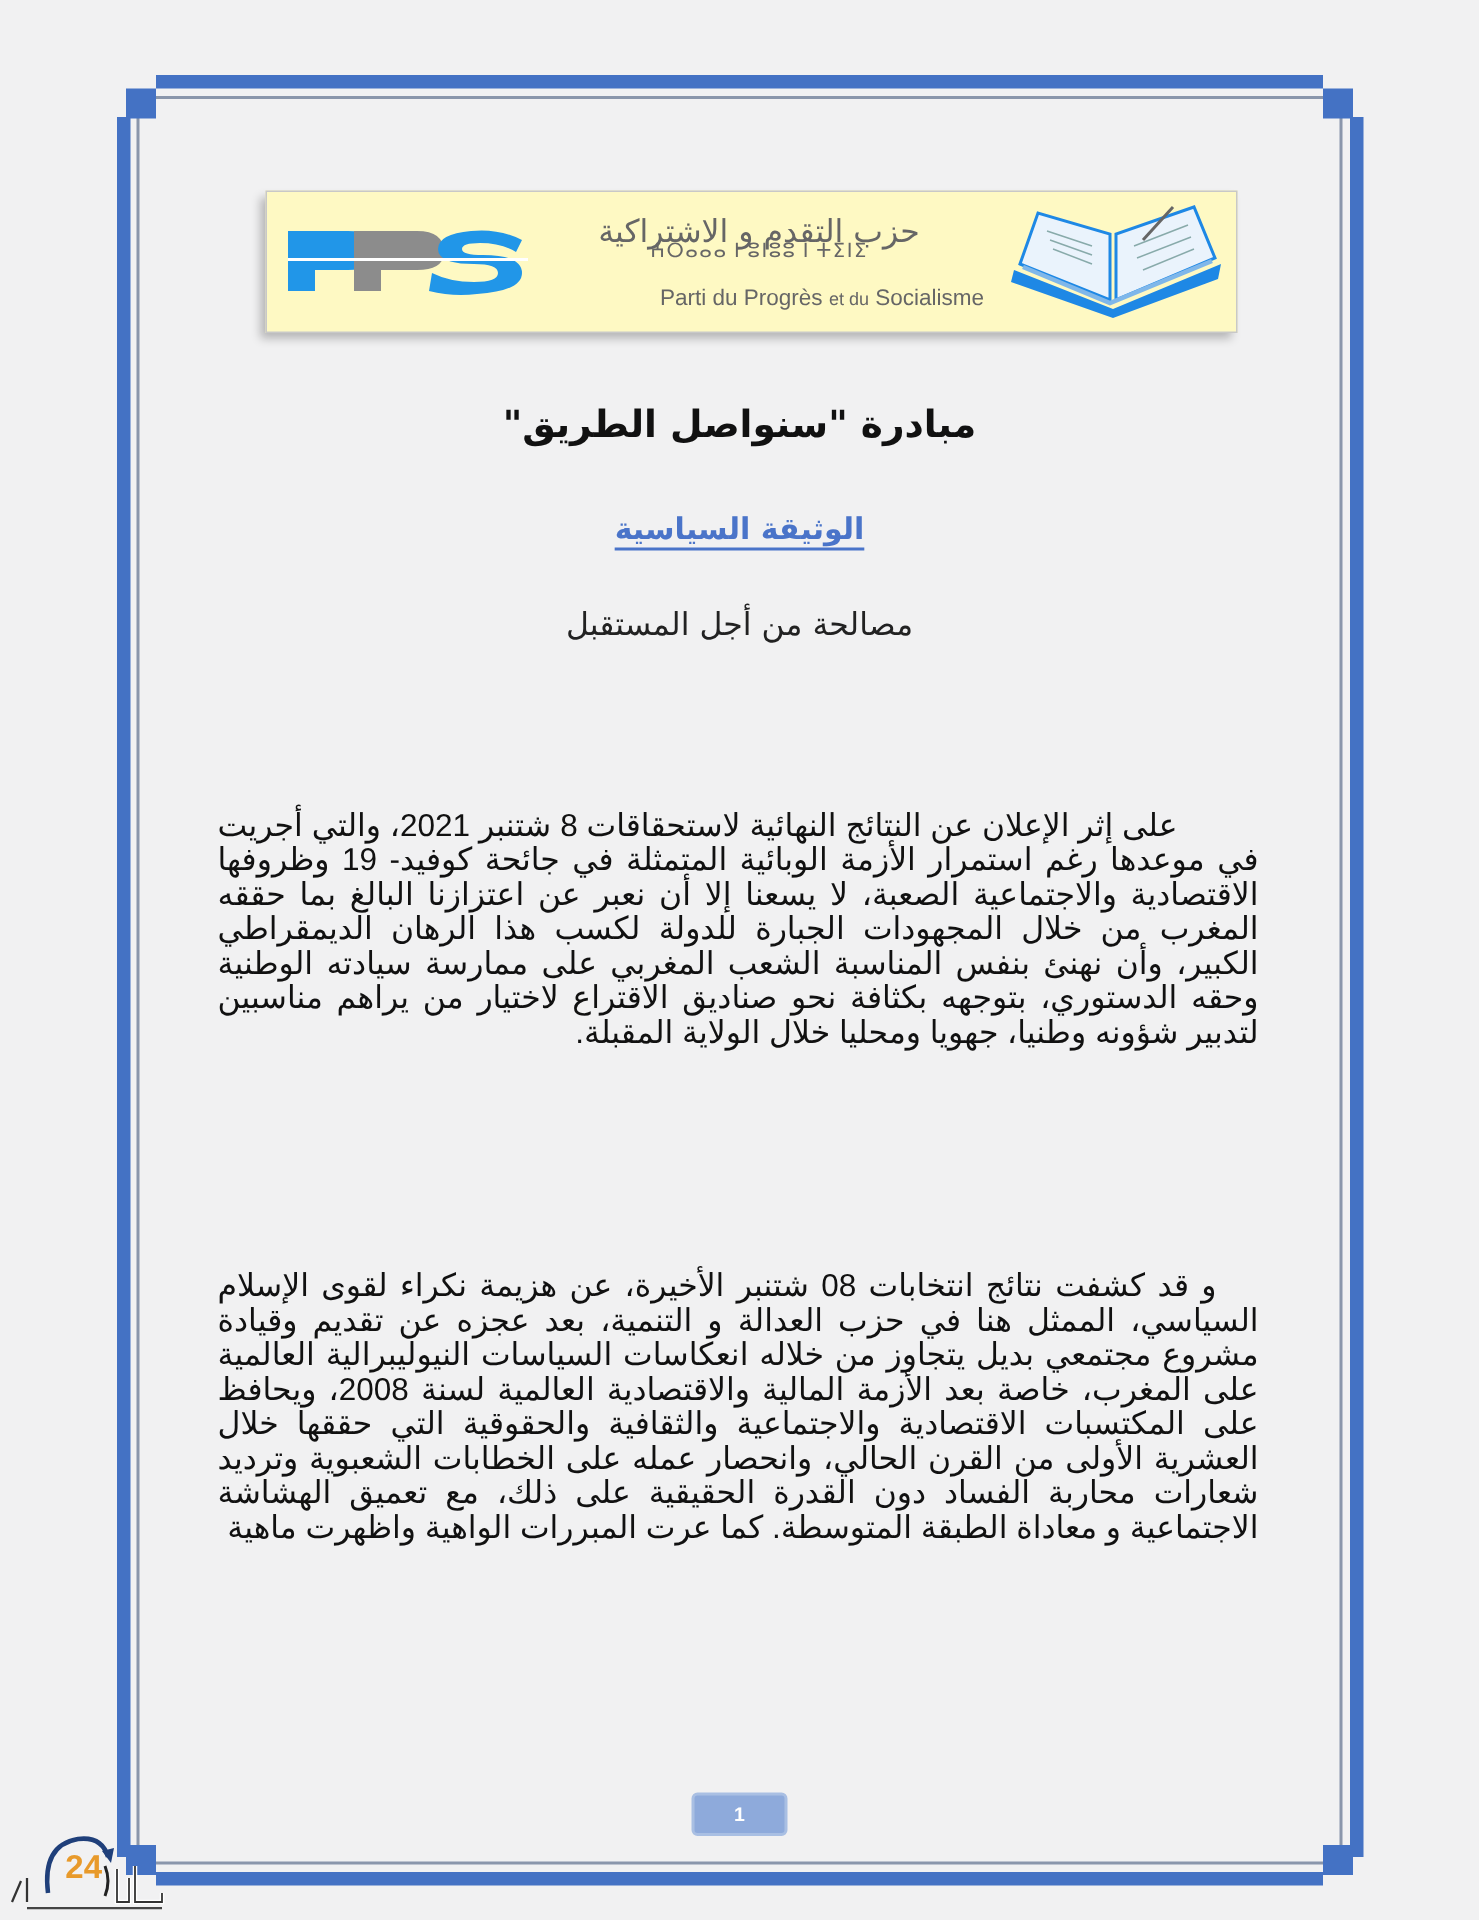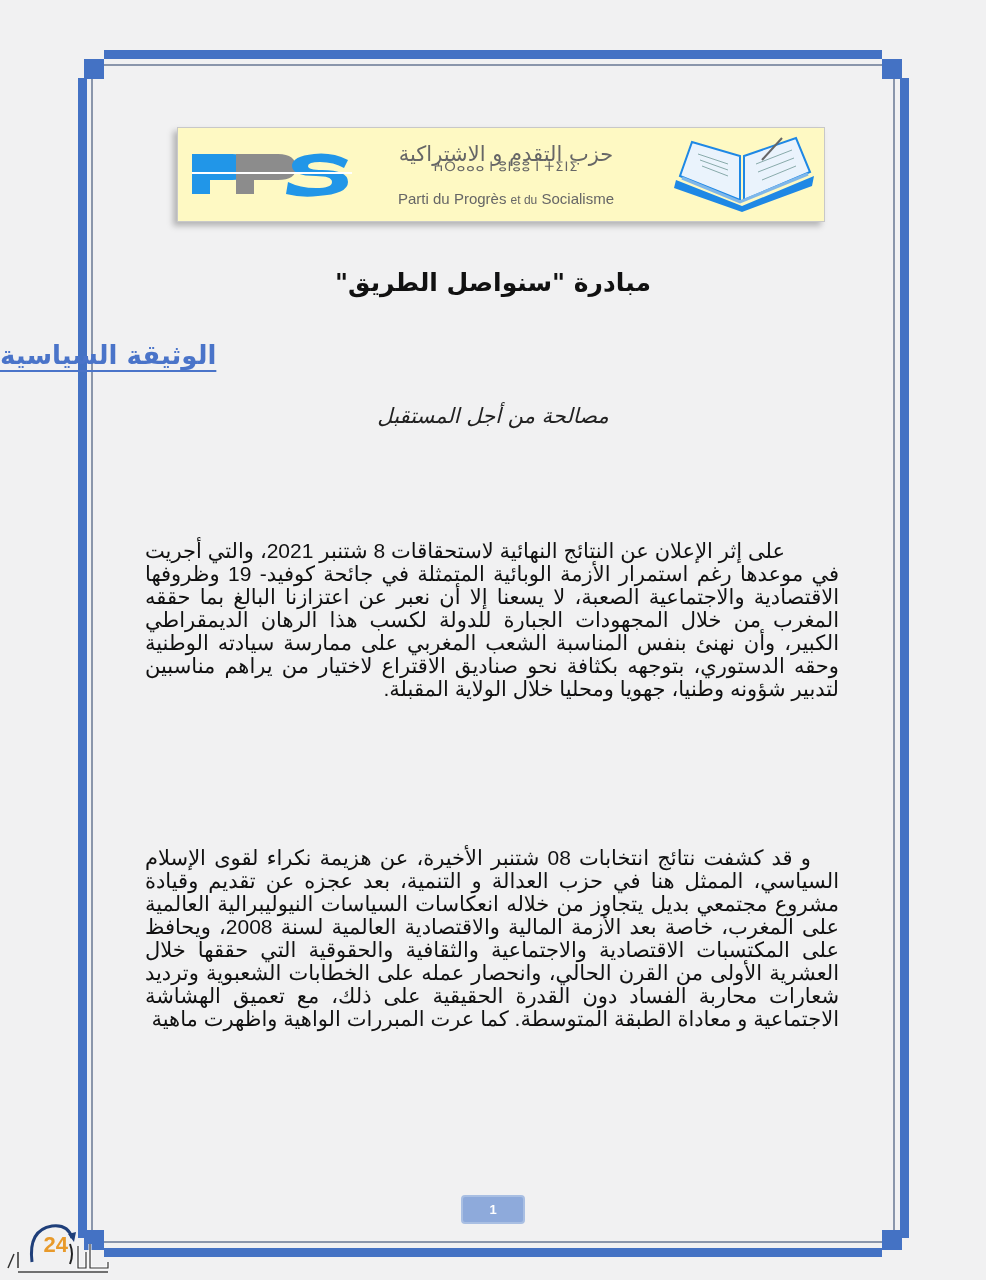--- a/index.html
+++ b/index.html
@@ -34,41 +34,41 @@
     .pps-logo { position: absolute; left: 14px; top: 22px; width: 160px; height: 48px; }
     .banner-ar {
       position: absolute; left: 178px; top: 14px; width: 300px; text-align: center;
       font-family: "DejaVu Sans", sans-serif; font-size: 21px; color: #666; direction: rtl;
     }
     .banner-tif {
       position: absolute; left: 178px; top: 31px; width: 300px; text-align: center;
       font-size: 13px; color: #666; letter-spacing: 1px; font-family: Liberation Serif, serif;
     }
     .banner-fr {
-      position: absolute; left: 178px; top: 62px; width: 300px; text-align: center;
+      position: absolute; left: 178px; top: 62px; width: 300px; text-align: right;
       font-family: "Liberation Sans", sans-serif; font-size: 15px; color: #666;
     }
     .banner-fr .small { font-size: 12px; }
     .book-icon { position: absolute; left: 494px; top: 8px; width: 148px; height: 76px; }
 
     
     .title-main {
       position: absolute; left: 0; width: 986px; top: 268px; text-align: center;
       font-family: "DejaVu Sans", sans-serif; font-weight: bold; font-size: 25px; color: #111;
       direction: rtl;
     }
     .title-sub {
-      position: absolute; left: 0; width: 986px; top: 340px; text-align: left;
-      font-family: "DejaVu Sans", sans-serif; font-weight: bold; font-size: 26px; color: #4a74c9;
+      position: absolute; left: 0; width: 986px; top: 340px; text-align: center;
+      font-family: "DejaVu Sans", sans-serif; font-weight: bold; font-size: 20px; color: #4a74c9;
       direction: rtl;
     }
     .title-sub span { text-decoration: underline; text-decoration-color: #4a74c9; text-underline-offset: 6px; }
     .title-italic {
       position: absolute; left: 0; width: 986px; top: 404px; text-align: center;
-      font-family: "DejaVu Sans", sans-serif; font-style: italic; font-size: 21px; color: #222;
+      font-family: "DejaVu Sans", sans-serif; font-size: 21px; color: #222;
       direction: rtl;
     }
 
     
     .para {
       position: absolute; left: 145px; width: 694px;
       direction: rtl; text-align: justify; text-align-last: right;
       font-family: "Liberation Sans", sans-serif; font-size: 21px; line-height: 23px; color: #111;
     }
     .para-1 { top: 518px; text-indent: 54px; }

